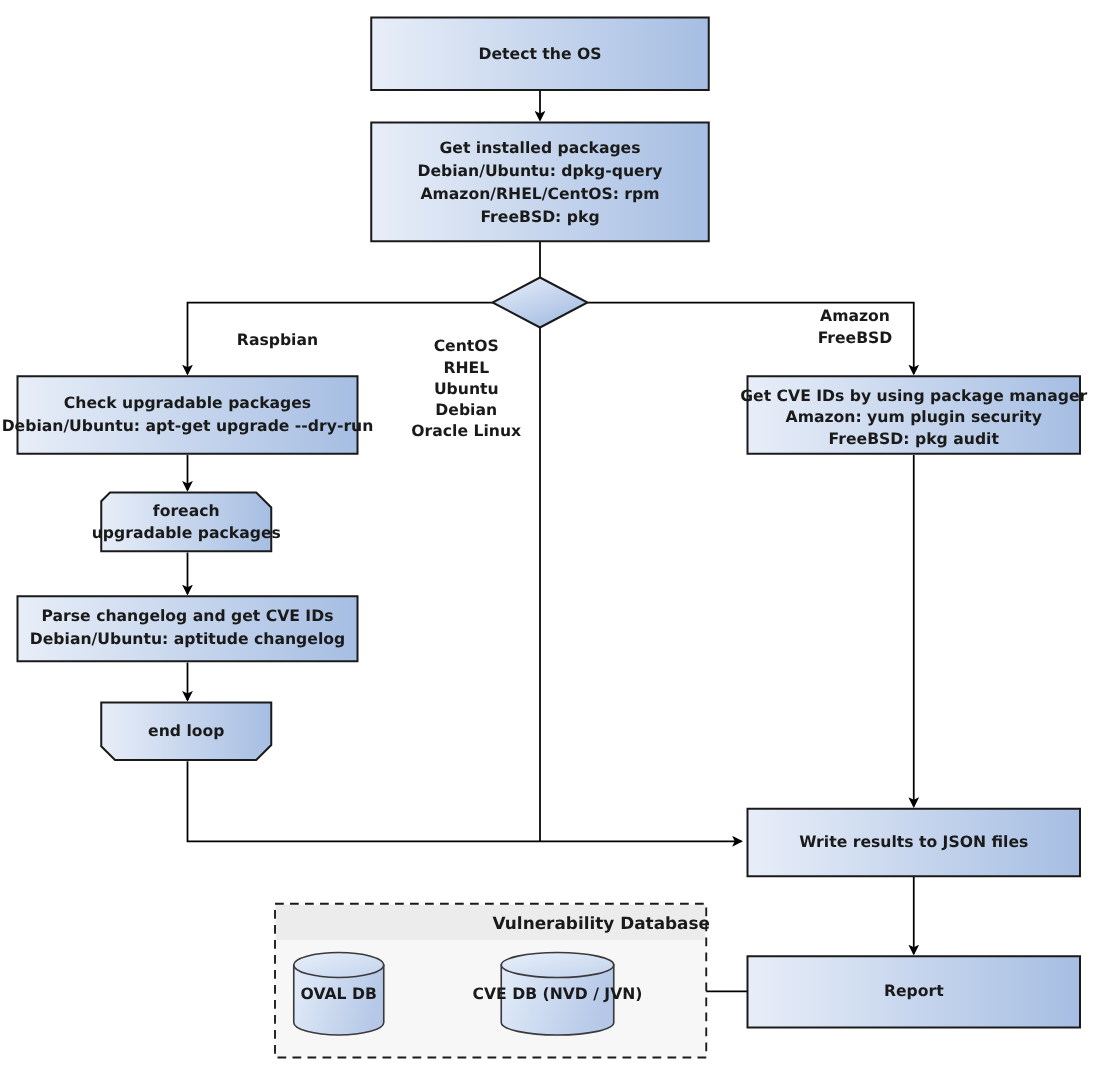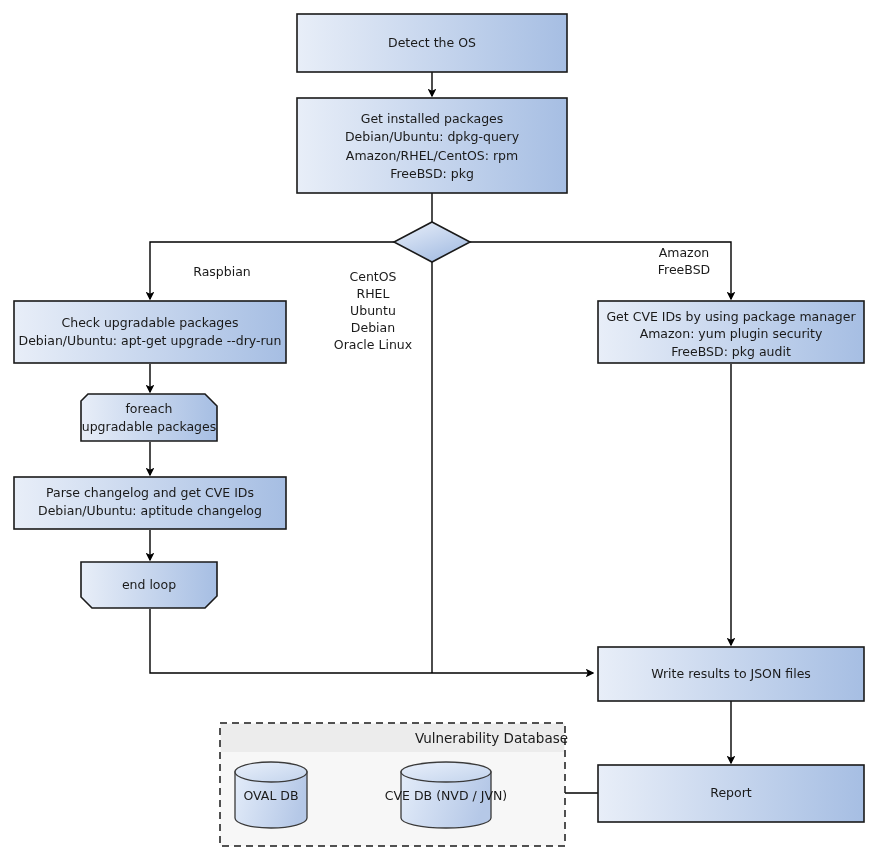--- a/index.html
+++ b/index.html
@@ -10,20 +10,21 @@
   body {
     width: 881px;
     height: 857px;
     font-family: "DejaVu Sans", sans-serif;
     overflow: hidden;
   }
   #diagram-root {
     position: relative;
     width: 808px;
     height: 857px;
+    font-weight: bold;
   }
   svg.flow {
     position: absolute;
     top: 0; left: 0;
     width: 881px;
     height: 857px;
     display: block;
   }
   .node-text {
     font-family: "DejaVu Sans", sans-serif;

